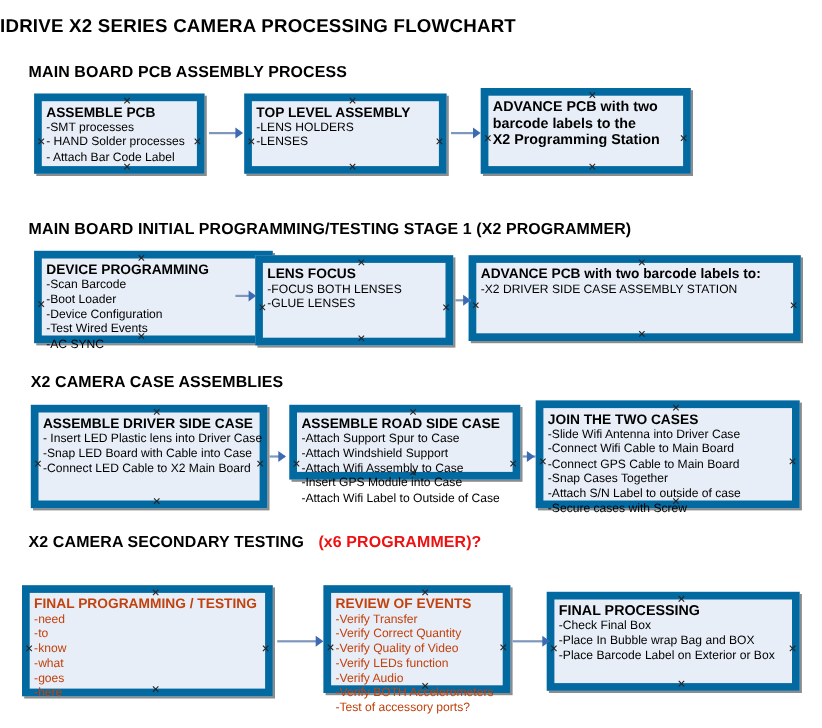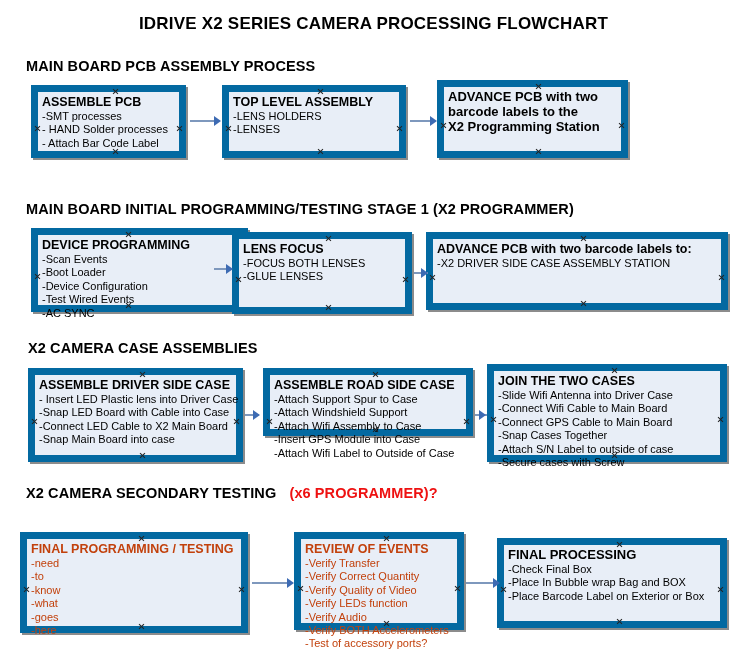--- a/index.html
+++ b/index.html
@@ -5,21 +5,21 @@
   html,body{margin:0;padding:0;background:#ffffff;}
   body{
     width:747px;height:662px;position:relative;overflow:hidden;
     font-family:"Liberation Sans","DejaVu Sans",sans-serif;
     color:#000;
   }
   .canvas{position:absolute;left:0;top:0;width:747px;height:662px;}
 
   
   .doc-title{
-    position:absolute;left:0;top:14px;width:747px;text-align:center;
+    position:absolute;left:0;top:14px;width:747px;text-align:left;
     font-size:17px;font-weight:bold;letter-spacing:.2px;
   }
   .section-title{
     position:absolute;font-size:14.5px;font-weight:bold;letter-spacing:.1px;
     white-space:nowrap;
   }
   .section-title .red{color:#ee1111;}
 
   
   .node{
@@ -105,21 +105,21 @@
   <div class="arrow" style="left:214px;top:116px;"></div>
   <div class="conn" style="left:410px;top:120px;width:23px;"></div>
   <div class="arrow" style="left:430px;top:116px;"></div>
 
   <div class="section-title" style="left:26px;top:201px;">
     <span>MAIN BOARD INITIAL PROGRAMMING/TESTING STAGE 1 (X2 PROGRAMMER)</span>
   </div>
 
   <div class="node" id="n1-0" style="left:31px;top:228px;width:217px;height:84px;">
     <div class="head">DEVICE PROGRAMMING</div>
-    <div class="line">-Scan Events</div>
+    <div class="line">-Scan Barcode</div>
     <div class="line">-Boot Loader</div>
     <div class="line">-Device Configuration</div>
     <div class="line">-Test Wired Events</div>
     <div class="line">-AC SYNC</div>
     <span class="hx" style="left:87px;top:-4px;"></span>
     <span class="hx" style="left:87px;bottom:-4px;"></span>
     <span class="hx" style="left:-4px;top:38px;"></span>
     <span class="hx" style="right:-4px;top:38px;"></span>
   </div>
 
@@ -149,21 +149,20 @@
 
   <div class="section-title" style="left:28px;top:340px;">
     <span>X2 CAMERA CASE ASSEMBLIES</span>
   </div>
 
   <div class="node" id="n2-0" style="left:28px;top:368px;width:215px;height:94px;">
     <div class="head">ASSEMBLE DRIVER SIDE CASE</div>
     <div class="line">- Insert LED Plastic lens into Driver Case</div>
     <div class="line">-Snap LED Board with Cable into Case</div>
     <div class="line">-Connect LED Cable to X2 Main Board</div>
-    <div class="line">-Snap Main Board into case</div>
     <span class="hx" style="left:104px;top:-4px;"></span>
     <span class="hx" style="left:104px;bottom:-4px;"></span>
     <span class="hx" style="left:-4px;top:43px;"></span>
     <span class="hx" style="right:-4px;top:43px;"></span>
   </div>
 
   <div class="node" id="n2-1" style="left:263px;top:368px;width:210px;height:68px;">
     <div class="head">ASSEMBLE ROAD SIDE CASE</div>
     <div class="line">-Attach Support Spur to Case</div>
     <div class="line">-Attach Windshield Support</div>

